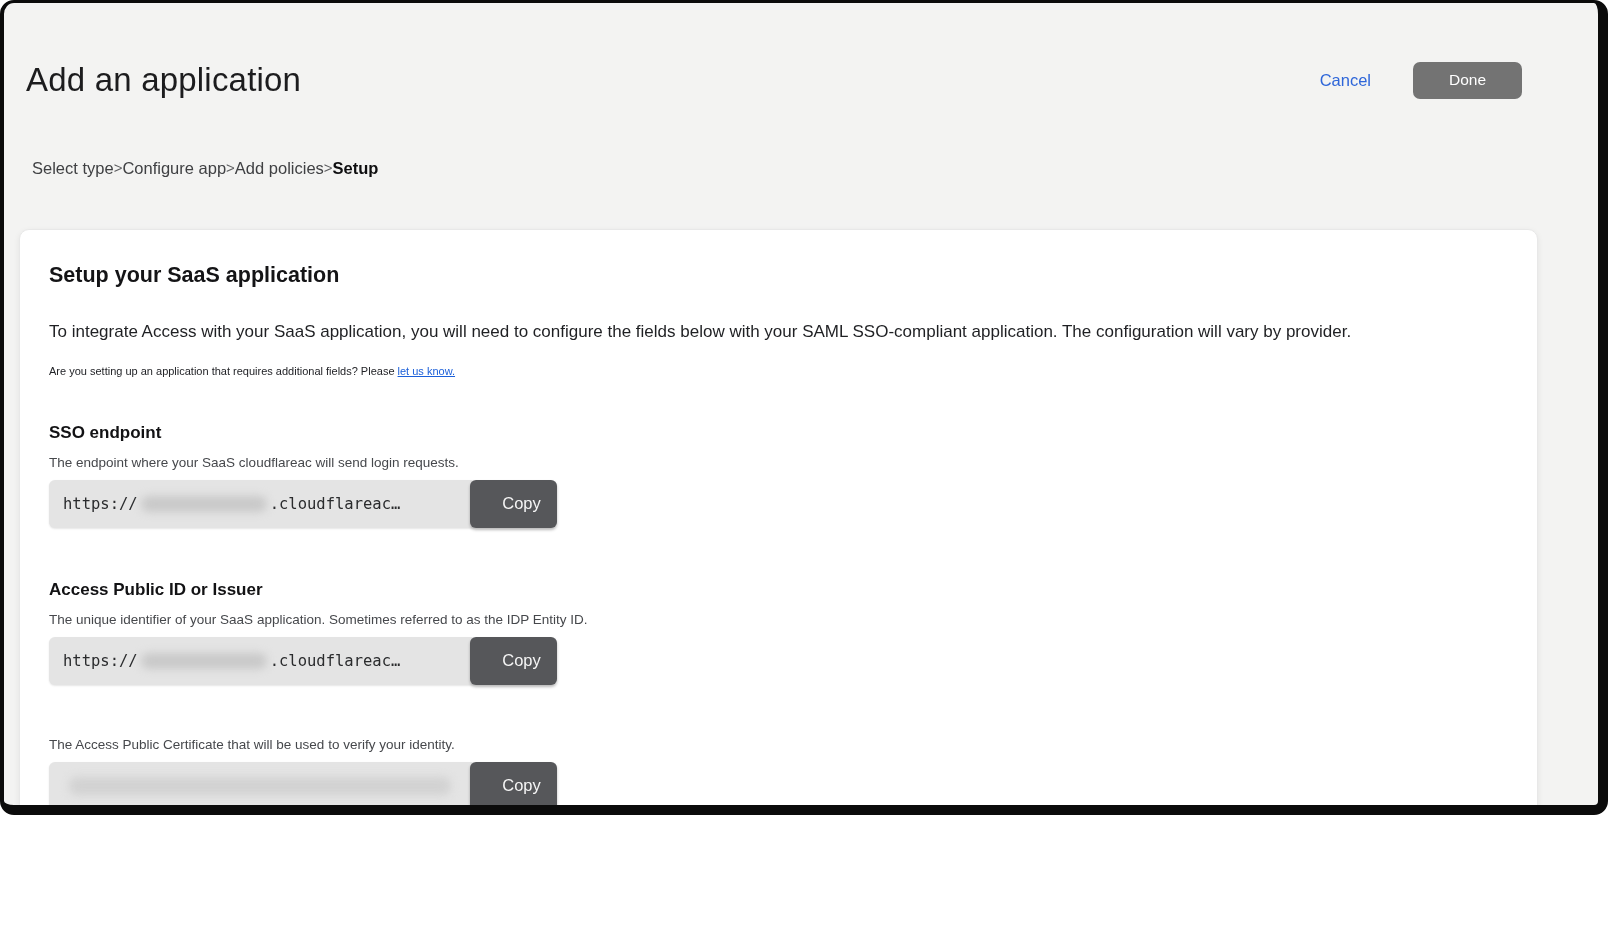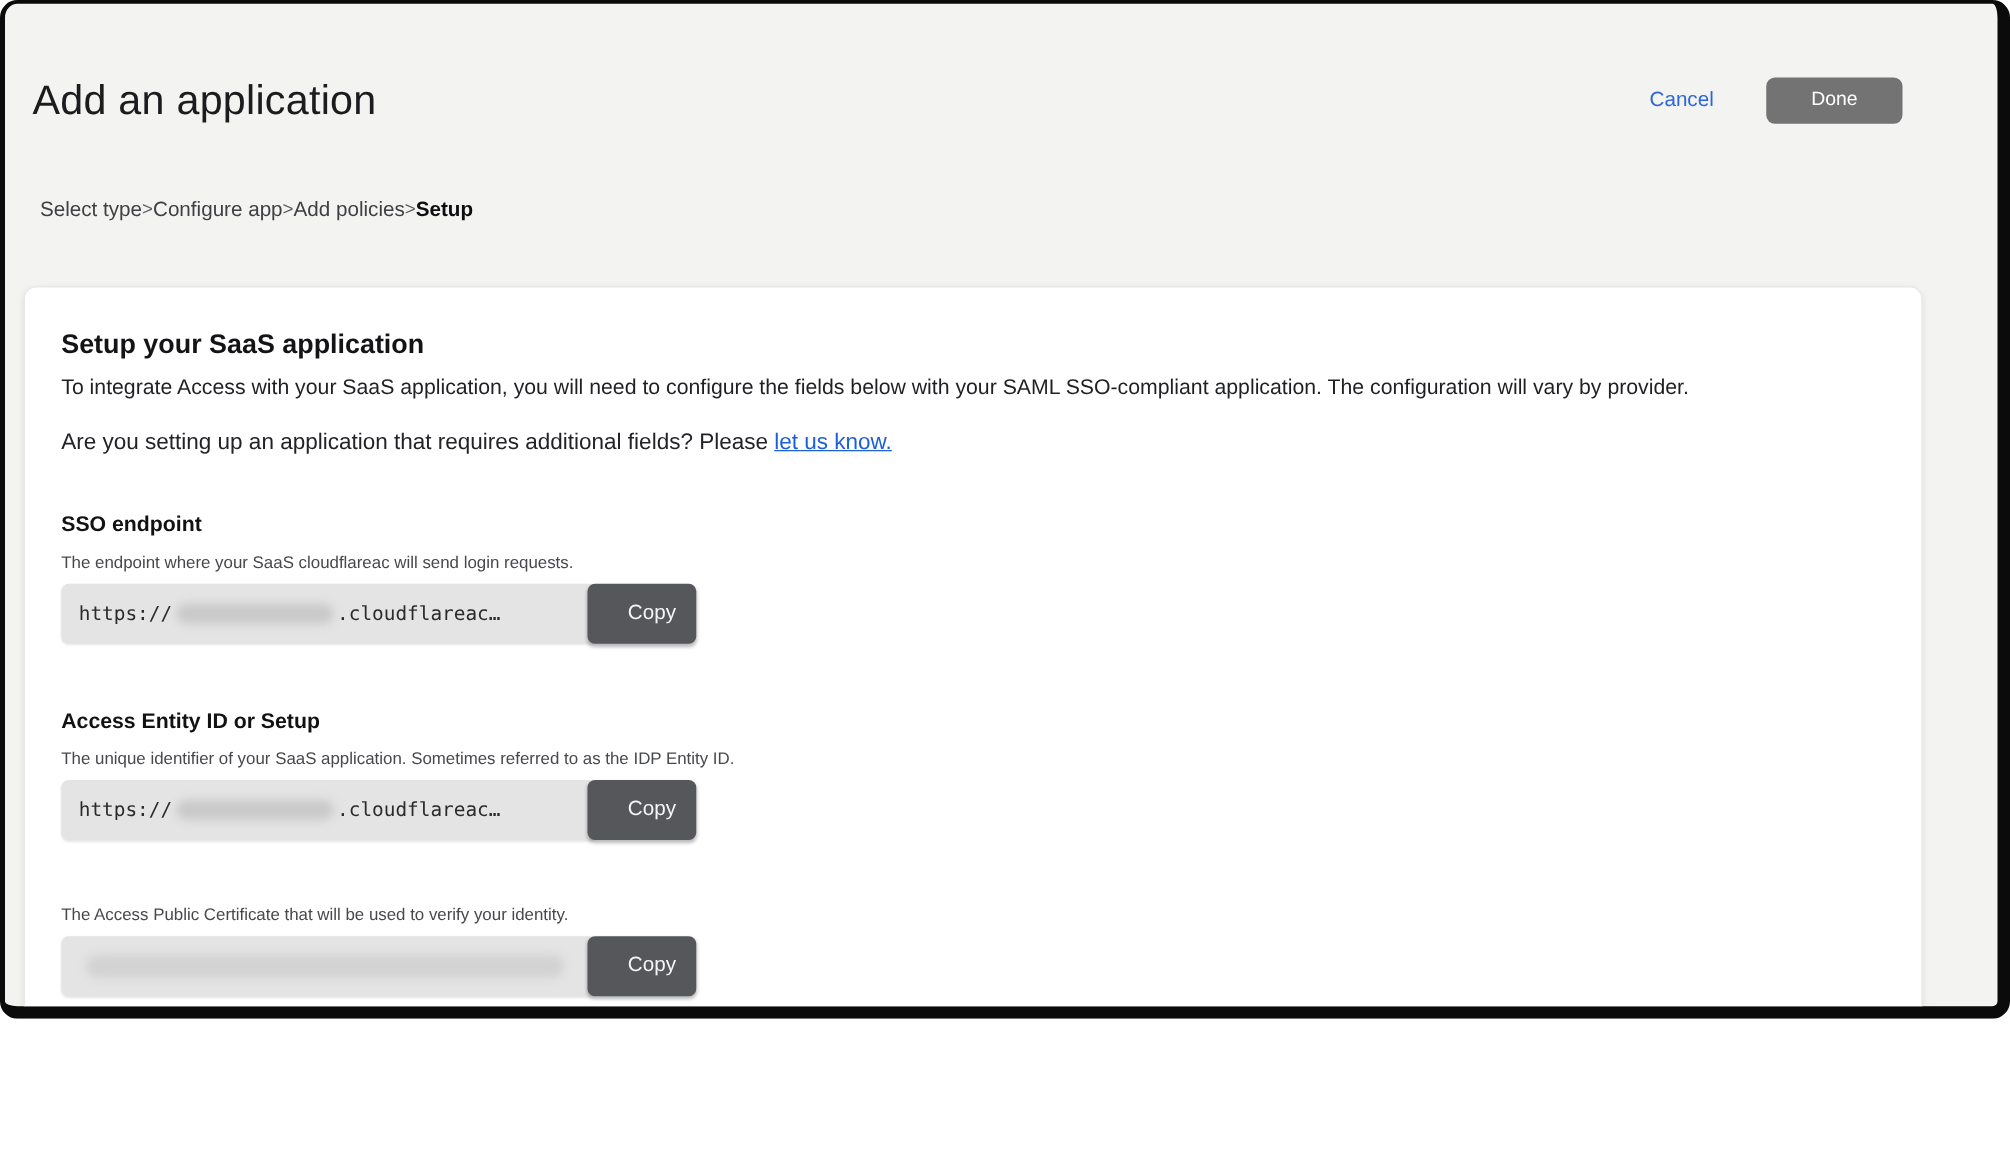--- a/index.html
+++ b/index.html
@@ -71,30 +71,30 @@
     border: 1px solid #e8e8e8;
     border-radius: 10px;
     box-shadow: 0 2px 6px rgba(0,0,0,0.07);
     padding: 33px 30px 54px 29px;
     min-height: 652px;
   }
   .card-heading {
     font-size: 21.5px;
     font-weight: 700;
     color: #141416;
-    margin-bottom: 11px;
+    margin-bottom: 33px;
   }
   .card-intro {
     font-size: 17px;
     color: #1f2023;
     margin-bottom: 21px;
     line-height: 1.35;
   }
   .card-note {
-    font-size: 18px;
+    font-size: 11px;
     color: #222327;
     margin-bottom: 46px;
   }
   .note-link {
     color: #1b5fd9;
     text-decoration: underline;
     cursor: pointer;
   }
 
   
@@ -192,21 +192,21 @@
         <div class="field-value">
           <span>https://</span>
           <span class="redact redact-mid"></span>
           <span>.cloudflareac…</span>
         </div>
         <button class="copy-button">Copy</button>
       </div>
     </div>
 
     <div class="field-group">
-      <div class="field-label">Access Entity ID or Setup</div>
+      <div class="field-label">Access Public ID or Issuer</div>
       <div class="field-desc">The unique identifier of your SaaS application. Sometimes referred to as the IDP Entity ID.</div>
       <div class="field-bar">
         <div class="field-value">
           <span>https://</span>
           <span class="redact redact-mid"></span>
           <span>.cloudflareac…</span>
         </div>
         <button class="copy-button">Copy</button>
       </div>
     </div>

